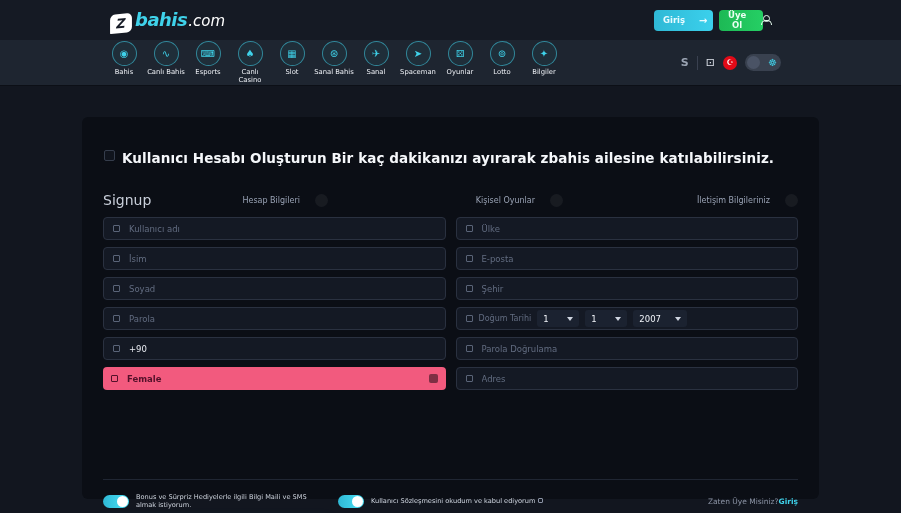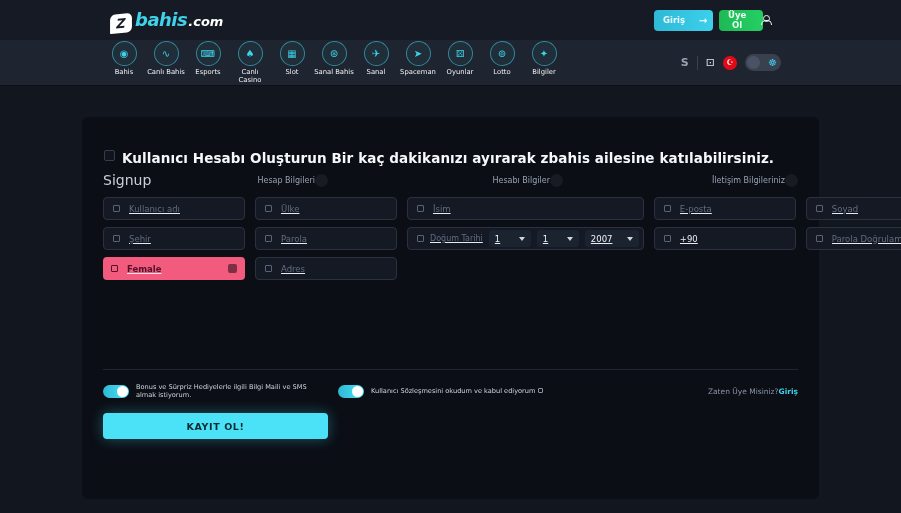--- a/index.html
+++ b/index.html
@@ -16,21 +16,21 @@
   }
   .logo { display:flex; align-items:baseline; gap:1px; cursor:pointer; }
   .logo-badge {
     display:inline-flex; align-items:center; justify-content:center;
     width:22px; height:19px; background:#fff; border-radius:5px 5px 5px 1px;
     transform:rotate(-6deg) skewX(-6deg);
     color:#141924; font-weight:bold; font-style:italic; font-size:13px;
     margin-right:2px; position:relative; top:2px;
   }
   .logo-name { color:#3fd2ea; font-style:italic; font-weight:bold; font-size:18px; letter-spacing:-0.5px; }
-  .logo-tld  { color:#fff; font-style:italic; font-weight:bold; font-size:13px; }
+  .logo-tld  { color:#fff; font-style:italic; font-weight:normal; font-size:15px; }
   .topbar-actions { display:flex; gap:6px; }
   .btn-top {
     height:21px; border:none; border-radius:4px; cursor:pointer;
     display:flex; align-items:center; gap:14px; padding:0 9px;
     font-family:inherit; font-size:8.5px; font-weight:bold; color:#0d2a33;
   }
   .btn-login { background:linear-gradient(90deg,#2fb9d6,#3bd0ec); width:59px; justify-content:space-between; color:#e9fbff; }
   .btn-register { background:linear-gradient(90deg,#1db955,#25cf64); width:44px; justify-content:space-between; color:#eafff2; }
   .arrow-glyph { font-size:10px; }
   .person-icon { position:relative; width:10px; height:10px; display:inline-block; }
@@ -69,30 +69,30 @@
     padding:0 2px; cursor:pointer;
   }
   .settings-knob { width:13px; height:13px; border-radius:50%; background:#4a5365; }
   .gear-glyph { color:#3fd2ea; font-size:10px; margin-right:2px; }
   
   .main { padding:31px 82px 0 82px; }
   .panel {
     background:#0b0e15; border-radius:6px; height:382px;
     padding:33px 21px 0 21px;
   }
-  .headline-row { display:flex; align-items:flex-start; gap:7px; margin-bottom:6px; padding-left:1px; }
+  .headline-row { display:flex; align-items:flex-start; gap:7px; margin-bottom:26px; padding-left:1px; }
   .headline-checkbox { width:11px; height:11px; border:1px solid #353d4c; border-radius:2px; background:#10141d; cursor:pointer; flex:none; }
   .headline { font-size:13.5px; font-weight:bold; color:#f5f7fa; letter-spacing:.1px; }
   .section-row { display:grid; grid-template-columns:1fr 1fr 1fr; column-gap:10px; align-items:center; margin-bottom:9px; }
-  .section-cell { display:flex; align-items:center; justify-content:flex-end; gap:0; }
+  .section-cell { display:flex; align-items:center; justify-content:flex-end; gap:15px; }
   .signup-title { font-size:14px; color:#c9cfda; margin-right:auto; }
   .section-label { font-size:8px; color:#99a2b4; }
   .ghost-circle { width:13px; height:13px; border-radius:50%; background:rgba(255,255,255,.055); flex:none; }
   
-  .form-grid { display:grid; grid-template-columns:1fr 1fr 1fr 1fr 1fr; gap:7px 10px;text-decoration:underline; }
+  .form-grid { display:grid; grid-template-columns:1fr 1fr; gap:7px 10px; }
   .input-box {
     height:23px; background:#141924; border:1px solid #2a3140; border-radius:4px;
     display:flex; align-items:center; gap:9px; padding:0 9px; cursor:text;
   }
   .field-square { width:7px; height:7px; border:1px solid #5a6478; border-radius:1px; flex:none; }
   .input-box input {
     flex:1; min-width:0; background:transparent; border:none; outline:none;
     font-family:inherit; font-size:8.5px; color:#e8ebf1;
   }
   .input-box input::placeholder { color:#626c80; }
@@ -253,21 +253,21 @@
       <h1 class="headline">Kullanıcı Hesabı Oluşturun Bir kaç dakikanızı ayırarak zbahis ailesine katılabilirsiniz.</h1>
     </div>
 
     <div class="section-row">
       <div class="section-cell">
         <span class="signup-title">Signup</span>
         <span class="section-label">Hesap Bilgileri</span>
         <span class="ghost-circle"></span>
       </div>
       <div class="section-cell">
-        <span class="section-label">Hesabı Bilgiler</span>
+        <span class="section-label">Kişisel Oyunlar</span>
         <span class="ghost-circle"></span>
       </div>
       <div class="section-cell">
         <span class="section-label">İletişim Bilgileriniz</span>
         <span class="ghost-circle"></span>
       </div>
     </div>
 
     <div class="form-grid">
 

